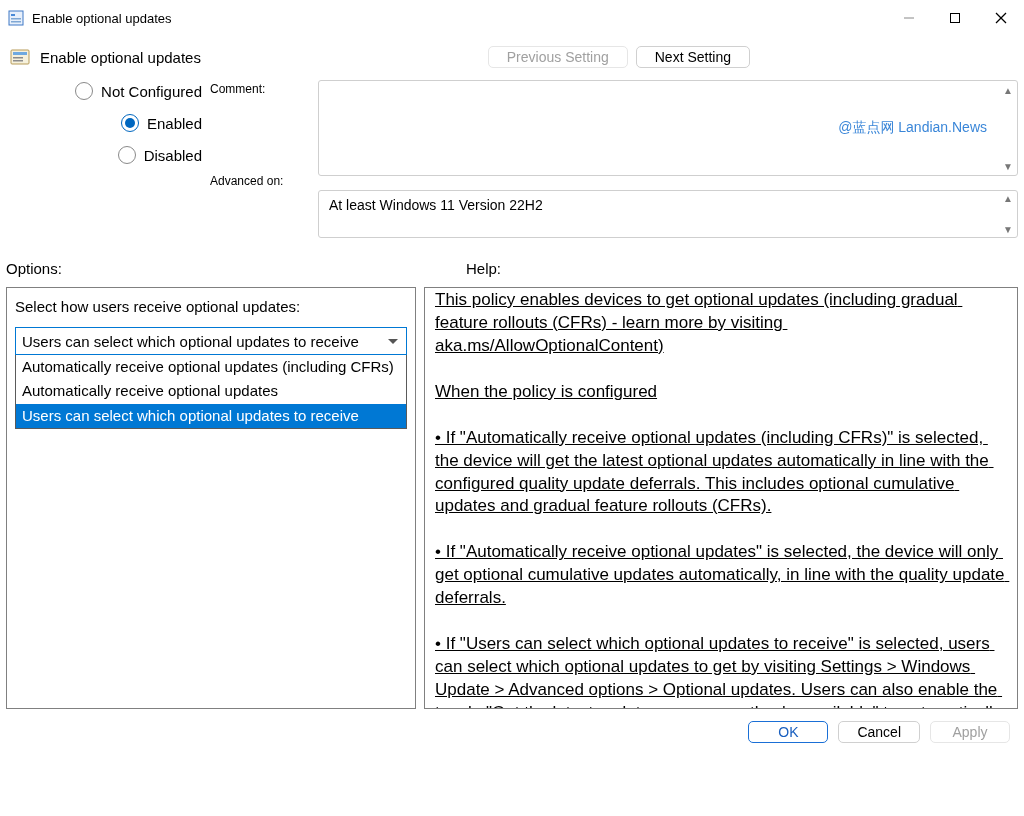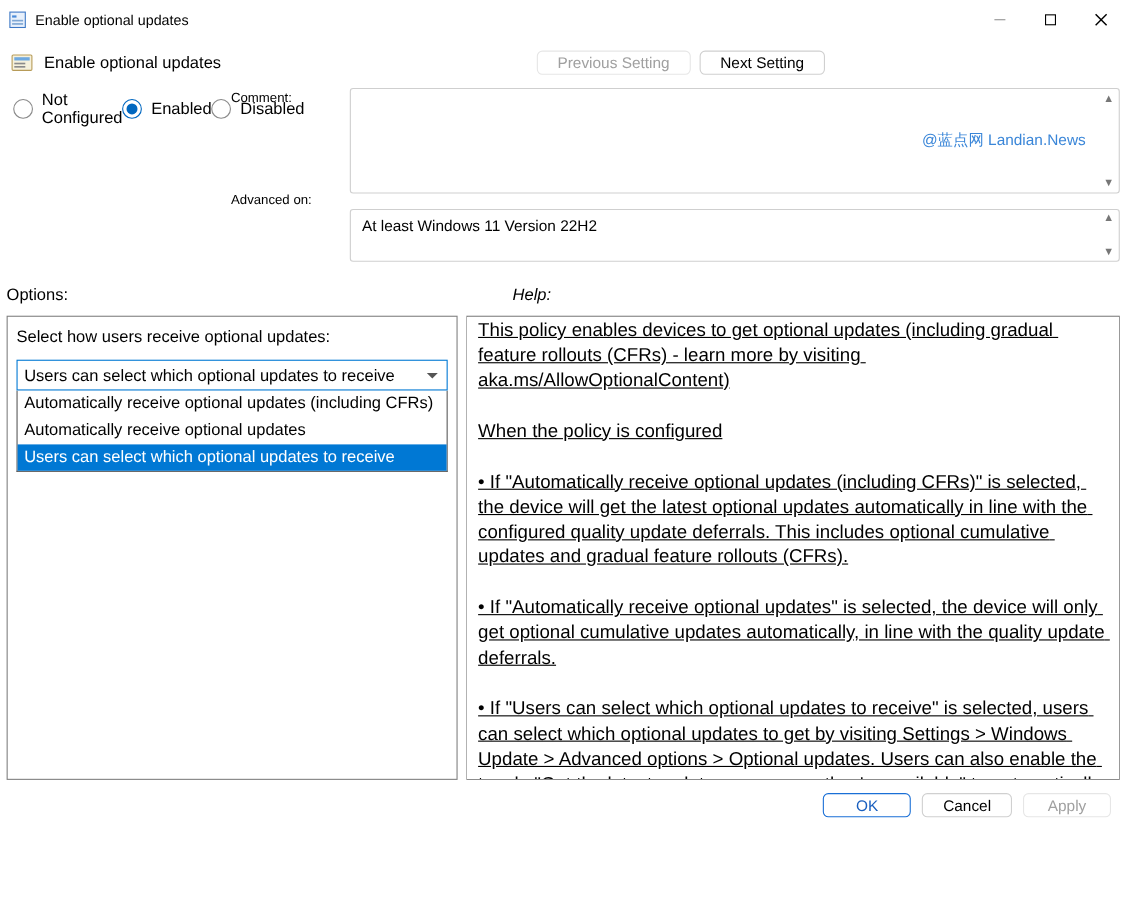--- a/index.html
+++ b/index.html
@@ -94,22 +94,23 @@
   .config-area {
     display: grid;
     grid-template-columns: 190px 100px 1fr;
     padding: 0 6px 0 12px;
     column-gap: 8px;
     align-items: start;
   }
   .radios {
     padding-top: 2px;
     display: flex;
-    flex-direction: row;
-    gap: 0;
+    flex-direction: column;
+    gap: 14px;
+    align-items: flex-end;
   }
   .radio-item {
     display: flex;
     align-items: center;
     gap: 8px;
     font-size: 15px;
   }
   .radio-circle {
     width: 18px; height: 18px;
     border: 1px solid #8a8a8a;
@@ -175,21 +176,21 @@
   .supported-wrap .scroll-up { position: absolute; right: 2px; top: 2px; font-size:10px; color:#777; width:14px; text-align:center; }
   .supported-wrap .scroll-down { position: absolute; right: 2px; bottom: 2px; font-size:10px; color:#777; width:14px; text-align:center; }
 
   
   .section-labels {
     display: flex;
     padding: 22px 6px 6px 6px;
     font-size: 15px;
   }
   .section-labels .left { width: 460px; }
-  .section-labels .right { flex: 1; font-style: italic; }
+  .section-labels .right { flex: 1; }
 
   
   .main-split {
     display: flex;
     gap: 8px;
     padding: 4px 6px 0 6px;
     height: 426px;
   }
   .panel {
     border: 1px solid #808080;

